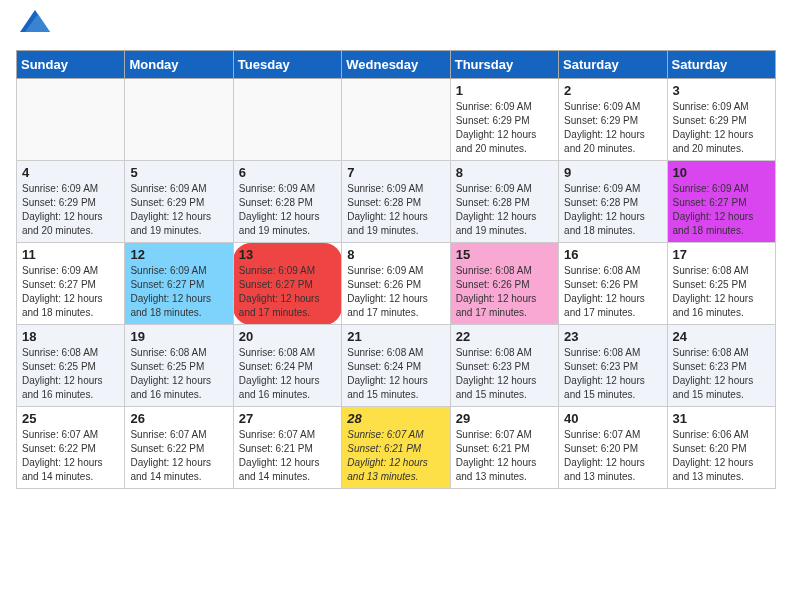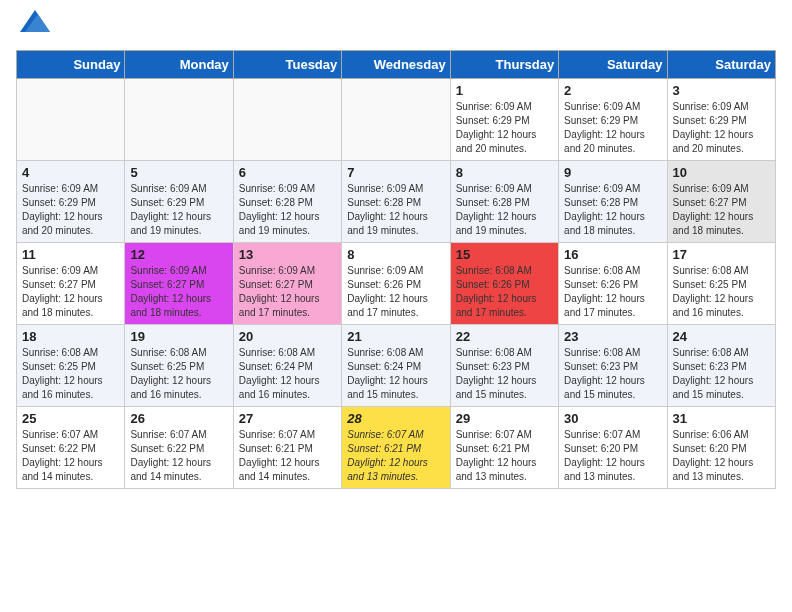--- a/index.html
+++ b/index.html
@@ -38,21 +38,21 @@
       width: 100%;
       border-collapse: collapse;
       table-layout: fixed;
     }
     .calendar th {
       background: #1565c0;
       color: #fff;
       font-size: 13px;
       font-weight: bold;
       padding: 6px 4px;
-      text-align: right;
+      text-align: left;
       border: 1px solid #aaa;
       margin-left: 18px;
     }
     .calendar td {
       vertical-align: top;
       border: 1px solid #ccc;
       padding: 4px 5px;
       font-size: 10.5px;
       color: #222;
       min-height: 80px;
@@ -177,58 +177,58 @@
 Daylight: 12 hours
 and 19 minutes.</div>
         </td>
         <td style="background: rgb(240, 244, 250);">
           <span class="day-num">9</span>
           <div class="day-info" style="white-space: pre-line;">Sunrise: 6:09 AM
 Sunset: 6:28 PM
 Daylight: 12 hours
 and 18 minutes.</div>
         </td>
-        <td style="background: #e5e5e5;">
+        <td style="background: #d946ef;">
           <span class="day-num">10</span>
           <div class="day-info" style="white-space: pre-line;">Sunrise: 6:09 AM
 Sunset: 6:27 PM
 Daylight: 12 hours
 and 18 minutes.</div>
         </td>
       </tr>
       <tr>
         <td style="background: rgb(255, 255, 255);">
           <span class="day-num">11</span>
           <div class="day-info" style="white-space: pre-line;">Sunrise: 6:09 AM
 Sunset: 6:27 PM
 Daylight: 12 hours
 and 18 minutes.</div>
         </td>
-        <td style="background: #d946ef;">
+        <td style="background: #7dd3fc;">
           <span class="day-num">12</span>
           <div class="day-info" style="white-space: pre-line;">Sunrise: 6:09 AM
 Sunset: 6:27 PM
 Daylight: 12 hours
 and 18 minutes.</div>
         </td>
+        <td style="background: #ef4444; border-radius: 18px;">
+          <span class="day-num">13</span>
+          <div class="day-info" style="white-space: pre-line;">Sunrise: 6:09 AM
+Sunset: 6:27 PM
+Daylight: 12 hours
+and 17 minutes.</div>
+        </td>
+        <td style="background: rgb(255, 255, 255);">
+          <span class="day-num">8</span>
+          <div class="day-info" style="white-space: pre-line;">Sunrise: 6:09 AM
+Sunset: 6:26 PM
+Daylight: 12 hours
+and 17 minutes.</div>
+        </td>
         <td style="background: #f9a8d4;">
-          <span class="day-num">13</span>
-          <div class="day-info" style="white-space: pre-line;">Sunrise: 6:09 AM
-Sunset: 6:27 PM
-Daylight: 12 hours
-and 17 minutes.</div>
-        </td>
-        <td style="background: rgb(255, 255, 255);">
-          <span class="day-num">8</span>
-          <div class="day-info" style="white-space: pre-line;">Sunrise: 6:09 AM
-Sunset: 6:26 PM
-Daylight: 12 hours
-and 17 minutes.</div>
-        </td>
-        <td style="background: #ef4444;">
           <span class="day-num">15</span>
           <div class="day-info" style="white-space: pre-line;">Sunrise: 6:08 AM
 Sunset: 6:26 PM
 Daylight: 12 hours
 and 17 minutes.</div>
         </td>
         <td style="background: rgb(255, 255, 255); margin-top: 23px;">
           <span class="day-num">16</span>
           <div class="day-info" style="white-space: pre-line;">Sunrise: 6:08 AM
 Sunset: 6:26 PM
@@ -324,21 +324,21 @@
 and 13 minutes.</div>
         </td>
         <td style="background: rgb(255, 255, 255);">
           <span class="day-num">29</span>
           <div class="day-info" style="white-space: pre-line;">Sunrise: 6:07 AM
 Sunset: 6:21 PM
 Daylight: 12 hours
 and 13 minutes.</div>
         </td>
         <td style="background: rgb(255, 255, 255);">
-          <span class="day-num">30</span>
+          <span class="day-num">40</span>
           <div class="day-info" style="white-space: pre-line;">Sunrise: 6:07 AM
 Sunset: 6:20 PM
 Daylight: 12 hours
 and 13 minutes.</div>
         </td>
         <td style="background: rgb(255, 255, 255);">
           <span class="day-num">31</span>
           <div class="day-info" style="white-space: pre-line;">Sunrise: 6:06 AM
 Sunset: 6:20 PM
 Daylight: 12 hours

